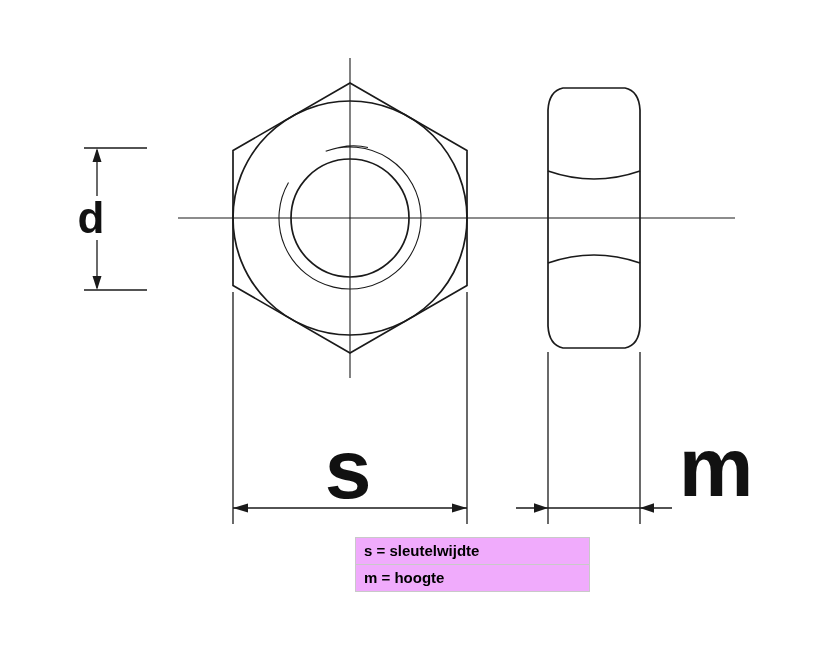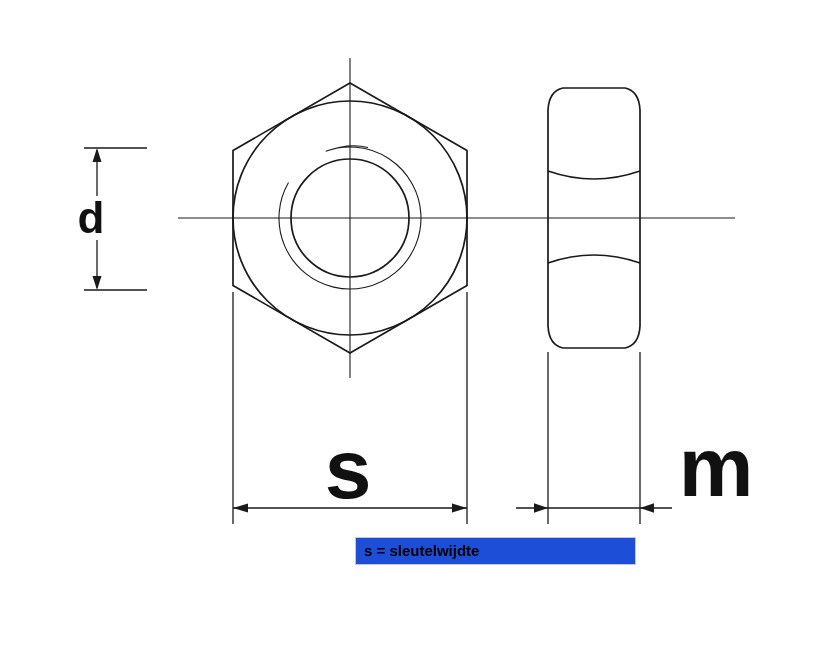--- a/index.html
+++ b/index.html
@@ -16,22 +16,22 @@
   .dim{fill:none;stroke:#1a1a1a;stroke-width:1.3;}
   .ah{fill:#1a1a1a;stroke:none;}
   .dim-label{
     fill:#111;
     font-family:"Liberation Sans", sans-serif;
     font-weight:bold;
   }
   .legend{
     position:absolute;
     left:355px;top:537px;
-    width:281px;
-    background:#1d4ed8;
+    width:235px;
+    background:#f0abfc;
     border:1px solid #c9c9c9;
     box-sizing:border-box;
   }
   .legend-row{
     height:26px;
     line-height:26px;
     padding-left:8px;
     font-size:15px;
     font-weight:bold;
     color:#000;
@@ -90,15 +90,16 @@
       <line class="dim" x1="516" y1="508" x2="672" y2="508"></line>
       <polygon class="ah" points="548,508 534,503.2 534,512.8"></polygon>
       <polygon class="ah" points="640,508 654,503.2 654,512.8"></polygon>
       <text class="dim-label" x="716" y="496" font-size="84" text-anchor="middle">m</text>
     </g>
 
   </svg>
 
   <div class="legend">
     <div class="legend-row">s = sleutelwijdte</div>
+    <div class="legend-row">m = hoogte</div>
   </div>
 
 </div>
 
 </body></html>

